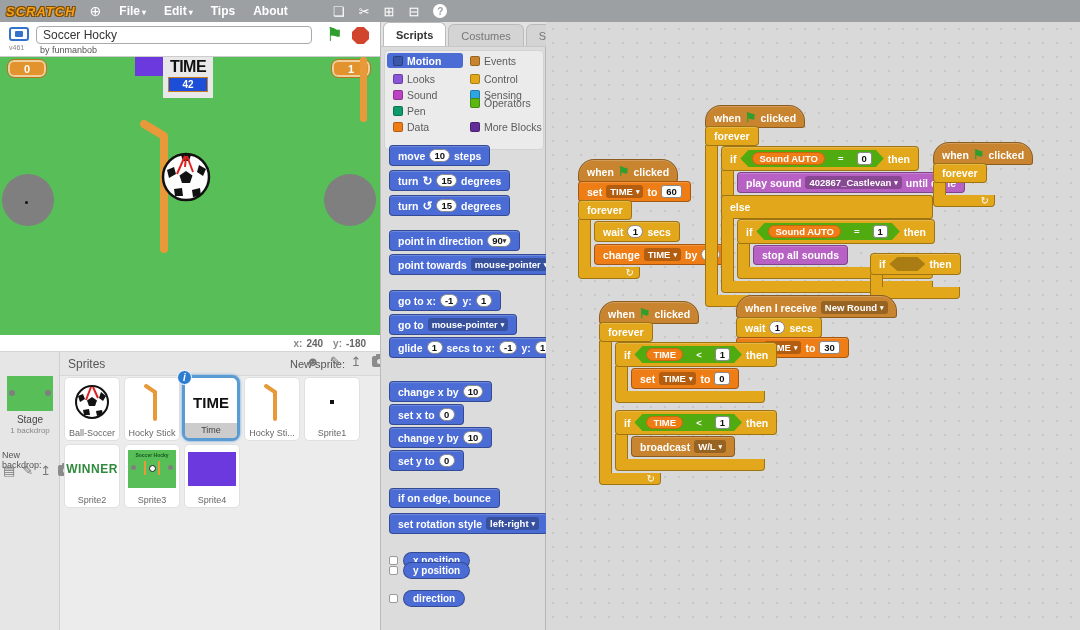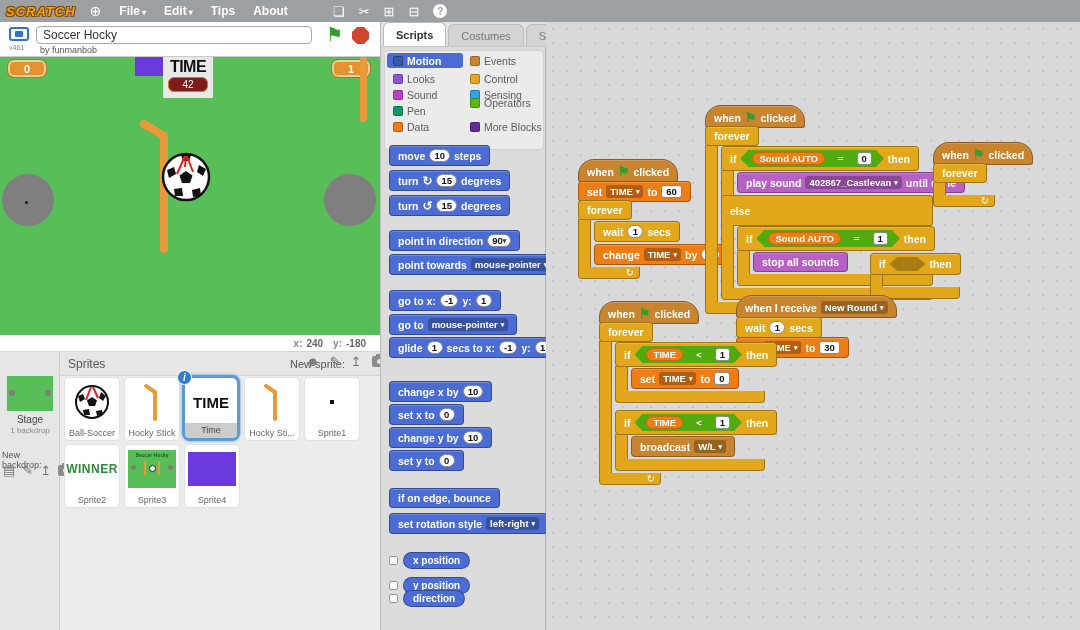--- a/index.html
+++ b/index.html
@@ -39,22 +39,22 @@
   #stage { position:absolute; left:0; top:57px; width:380px; height:278px; background:#58bf58; overflow:hidden; }
   .badge { position:absolute; width:38px; height:17px; background:#e2932d; border:2px solid #eecf9d;
            outline:1px solid #b8741f; border-radius:6px; color:#fff; font-weight:bold; font-size:11px;
            display:flex; align-items:center; justify-content:center; }
   .goal { position:absolute; width:52px; height:52px; border-radius:50%; background:#7f7f7f; }
   .stagedot { position:absolute; width:3px; height:3px; background:#111; border-radius:50%; }
   .purplerect { position:absolute; left:135px; top:0; width:28px; height:19px; background:#6b39dd; }
   .timecard { position:absolute; left:163px; top:0; width:50px; height:41px; background:#e8e8e8;
               display:flex; flex-direction:column; align-items:center; }
   .timecard .tlabel { font-size:16px; font-weight:bold; color:#111; letter-spacing:-0.5px; line-height:20px; }
-  .timecard .tval { width:40px; height:15px; background:#7f1d1d; border:1px solid #c87f22; border-radius:6px;
-                    color:#fff; font-size:10px; font-weight:normal; display:flex; align-items:center; justify-content:center; }
+  .timecard .tval { width:40px; height:15px; background:#1d4ed8; border:1px solid #c87f22; border-radius:0;
+                    color:#fff; font-size:10px; font-weight:bold; display:flex; align-items:center; justify-content:center; }
   .rightstick { position:absolute; left:360px; top:0; width:7px; height:65px; background:#e8993a; border-radius:3px; }
 
   
   #readout { position:absolute; left:0; top:335px; width:380px; height:17px; background:#fff;
              display:flex; align-items:center; justify-content:flex-end; gap:4px; padding-right:14px;
              font-size:10px; font-weight:bold; color:#666; border-bottom:1px solid #d5d5d5; }
   #readout .rl { color:#888; }
 
   
   #spritespanel { position:absolute; left:0; top:352px; width:380px; height:278px; background:#ececec; }
@@ -146,21 +146,21 @@
   .stack { position:absolute; display:flex; flex-direction:column; align-items:flex-start; }
   .stack > * { margin-top:-1px; }
   .cblk { display:flex; flex-direction:column; align-items:flex-start; }
   .cblk > * { margin-top:-1px; }
   .cwrap { display:flex; align-items:stretch; }
   .cspine { width:13px; border:1px solid rgba(0,0,0,.3); border-top:none; border-bottom:none; }
   .cinner { display:flex; flex-direction:column; align-items:flex-start; gap:2px;
             padding:2px 0 3px 3px; min-height:14px; min-width:30px; }
   .cend { height:12px; border-radius:0 0 4px 4px; border:1px solid rgba(0,0,0,.3); border-top:none;
           display:flex; align-items:center; justify-content:flex-end; padding:0 5px; }
-  .cmid { height:31px; border-radius:3px; display:flex; align-items:center; padding:3px 8px;
+  .cmid { height:24px; border-radius:3px; display:flex; align-items:center; padding:3px 8px;
           border:1px solid rgba(0,0,0,.3); font-size:10.5px; font-weight:bold; color:#fff; }
   .loop { font-size:10px; color:#fff; line-height:1; }
   .pb { position:absolute; left:8px; }
   .chkrow { position:absolute; left:8px; display:flex; align-items:center; gap:5px; }
   .chk { width:9px; height:9px; border:1px solid #9a9a9a; background:#fff; border-radius:2px; }
   .rep { display:inline-flex; align-items:center; background:#4a6cd4; border:1px solid rgba(0,0,0,.3);
          border-radius:10px; padding:2px 9px; color:#fff; font-weight:bold; font-size:10px; }
 
   
   #scriptspane { position:absolute; left:546px; top:22px; width:534px; height:608px; background:#d9d9d9;
@@ -455,21 +455,21 @@
     <span>set rotation style</span>
     <span class="dd">
         <span>left-right</span>
         <span class="car">▾</span>
       </span>
   </div>
   <div class="chkrow" style="top:530px">
     <span class="chk"></span>
     <span class="rep">x position</span>
   </div>
-  <div class="chkrow" style="top:555px">
+  <div class="chkrow" style="top:540px">
     <span class="chk"></span>
     <span class="rep">y position</span>
   </div>
   <div class="chkrow" style="top:568px">
     <span class="chk"></span>
     <span class="rep">direction</span>
   </div>
 </div>
 
 <div id="scriptspane"></div>

